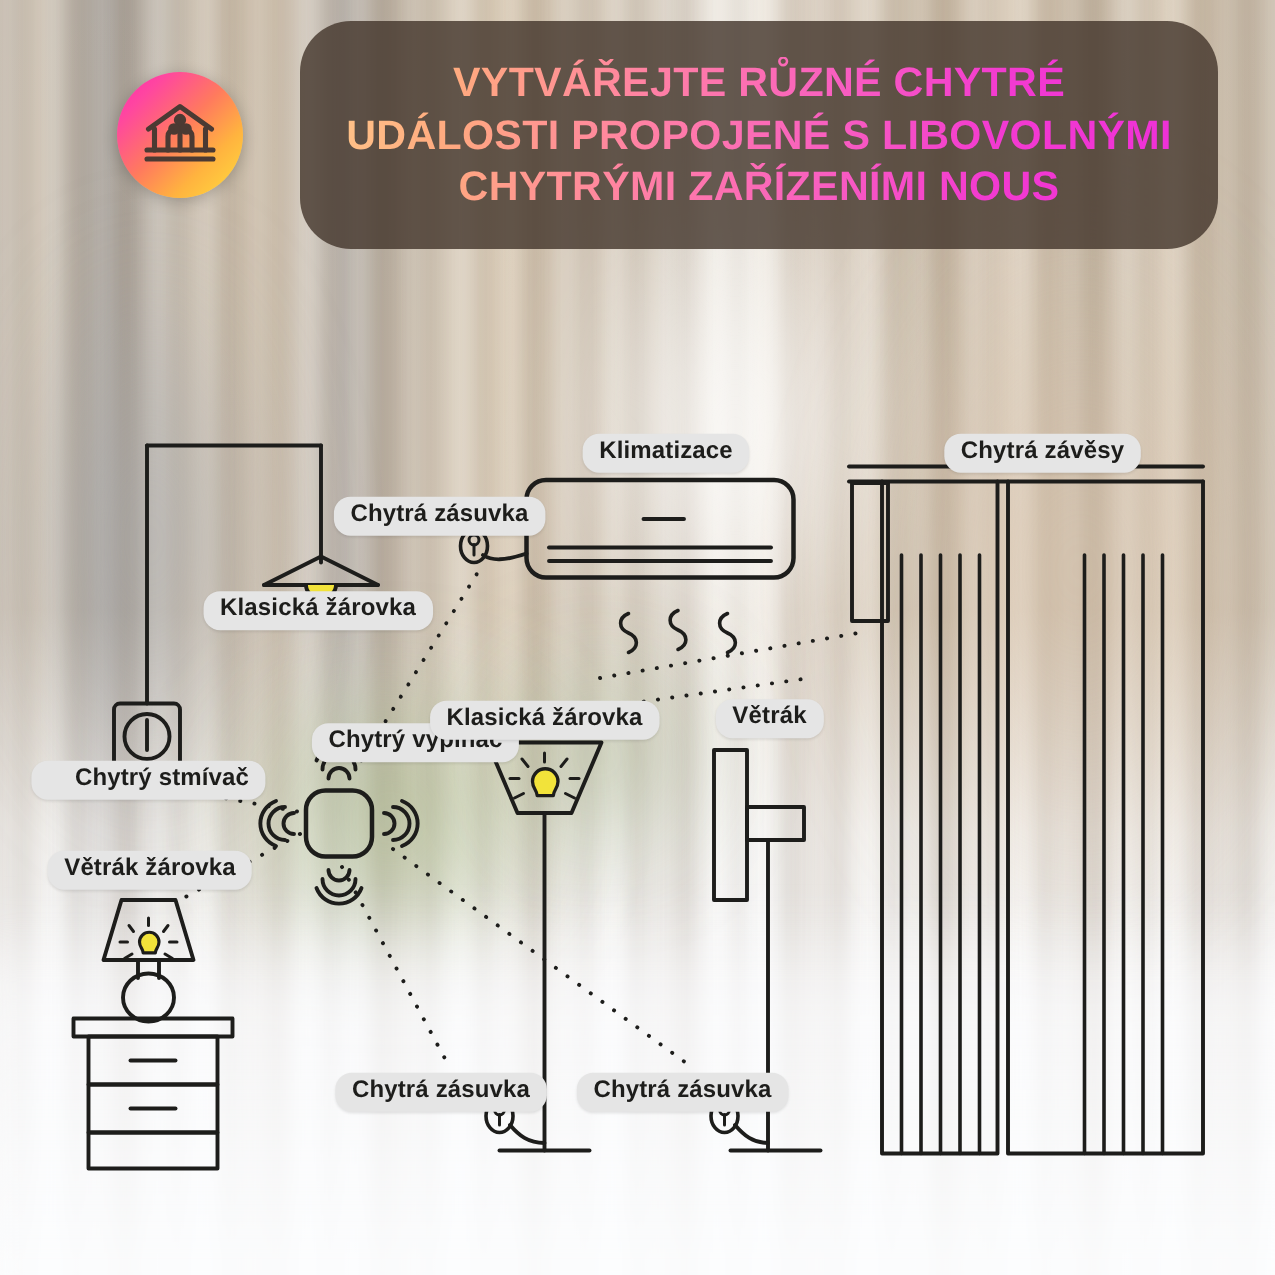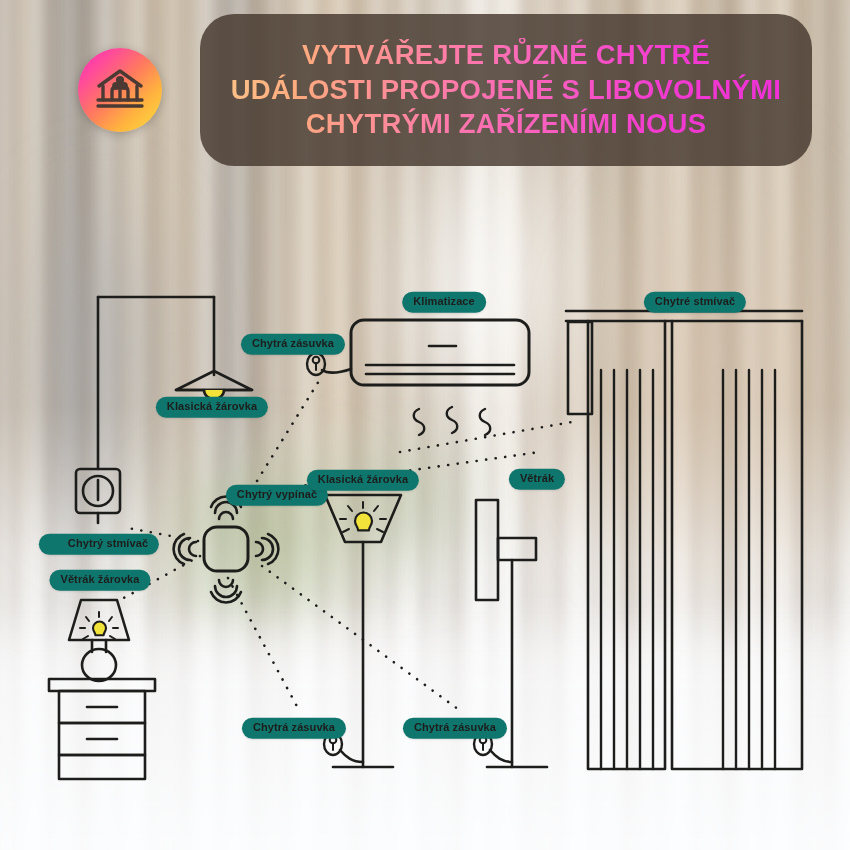--- a/index.html
+++ b/index.html
@@ -104,24 +104,24 @@
     box-shadow:0 2px 10px rgba(0,0,0,.22);
   }
 
   
   .diagram{position:absolute;inset:0;}
   .diagram svg{position:absolute;left:0;top:0;}
 
   
   .pill{
     position:absolute;
-    background:#0f766e;
+    background:#e5e5e5;
     color:#1d1d1b;
     font-weight:bold;
-    font-size:11px;
+    font-size:16px;
     letter-spacing:.1px;
     padding:4px 11px 5px;
     border-radius:11px;
     white-space:nowrap;
     line-height:1.05;
     box-shadow:0 1px 2px rgba(0,0,0,.10);
     transform:translate(-50%,-50%);
   }
 </style>
 </head>
@@ -331,25 +331,25 @@
         <path d="M33 34 L33 25 Q33 21 29 21"></path>
         <circle cx="25" cy="14" r="2.4" fill="#4b3a33"></circle>
         <circle cx="21" cy="20" r="2.2" fill="#4b3a33"></circle>
         <circle cx="29" cy="20" r="2.2" fill="#4b3a33"></circle>
       </g>
     </svg>
   </div>
 
   <div id="pill-layer">
       <div class="pill" style="left: 444px; top: 302px;">Klimatizace</div>
-      <div class="pill" style="left: 695px; top: 302px;">Chytré stmívač</div>
+      <div class="pill" style="left: 695px; top: 302px;">Chytrá závěsy</div>
       <div class="pill" style="left: 293px; top: 344px;">Chytrá zásuvka</div>
       <div class="pill" style="left: 212px; top: 407px;">Klasická žárovka</div>
-      <div class="pill" style="left: 99px; top: 544px; padding-left: 29px;">Chytrý stmívač</div>
+      <div class="pill" style="left: 99px; top: 520px; padding-left: 29px;">Chytrý stmívač</div>
       <div class="pill" style="left: 230px; top: 495px; margin-left: 47px;">Chytrý vypínač</div>
       <div class="pill" style="left: 363px; top: 480px;">Klasická žárovka</div>
-      <div class="pill" style="left: 513px; top: 479px; margin-left: 24px;">Větrák</div>
+      <div class="pill" style="left: 513px; top: 479px;">Větrák</div>
       <div class="pill" style="left: 100px; top: 580px;">Větrák žárovka</div>
       <div class="pill" style="left: 294px; top: 728px;">Chytrá zásuvka</div>
       <div class="pill" style="left: 455px; top: 728px;">Chytrá zásuvka</div>
     </div>
 
 </div>
 
 </body></html>

